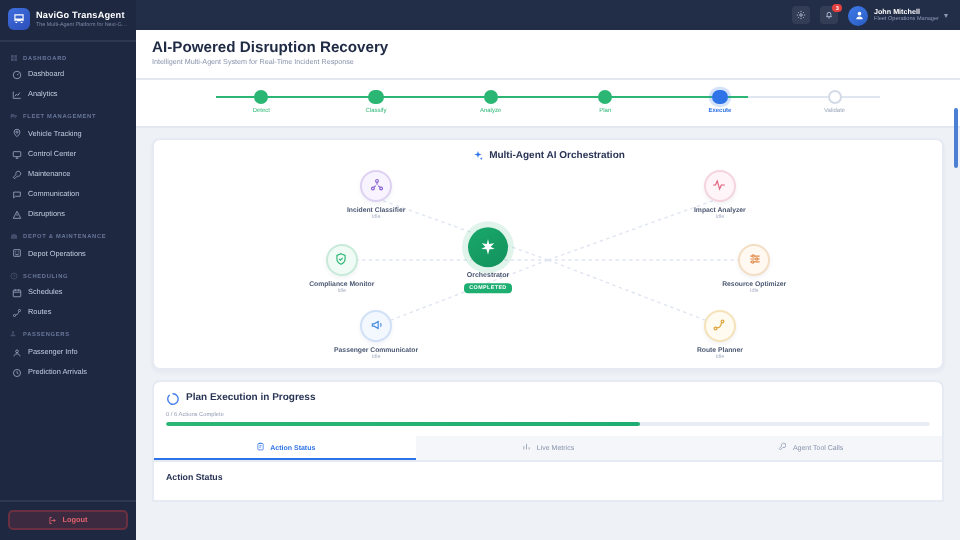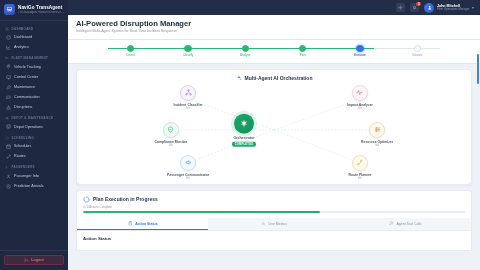--- a/index.html
+++ b/index.html
@@ -430,21 +430,21 @@
         </div>
         <div class="user-meta">
           <div class="user-name">John Mitchell</div>
           <div class="user-role">Fleet Operations Manager</div>
         </div>
         <span class="caret">▾</span>
       </div>
     </header>
 
     <div class="page-head">
-      <div class="page-title">AI-Powered Disruption Manager</div>
+      <div class="page-title">AI-Powered Disruption Recovery</div>
       <div class="page-sub">Intelligent Multi-Agent System for Real-Time Incident Response</div>
     </div>
 
     <div class="stepper">
       <div class="step-line">
         <div class="step-line-fill"></div>
       </div>
       <div class="step done">
         <div class="step-dot"></div>
         <div class="step-label">Detect</div>

